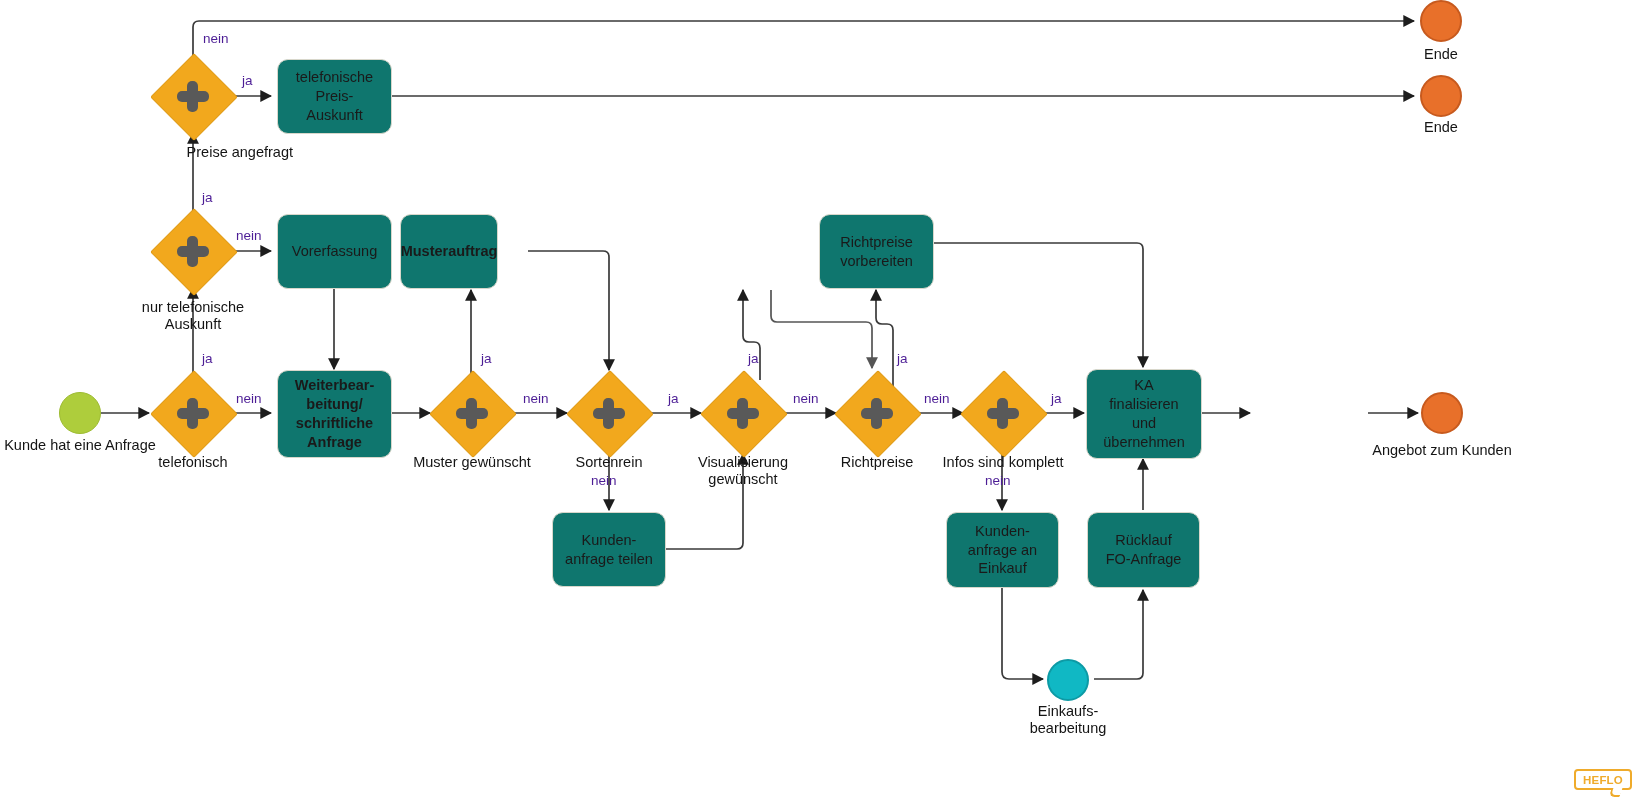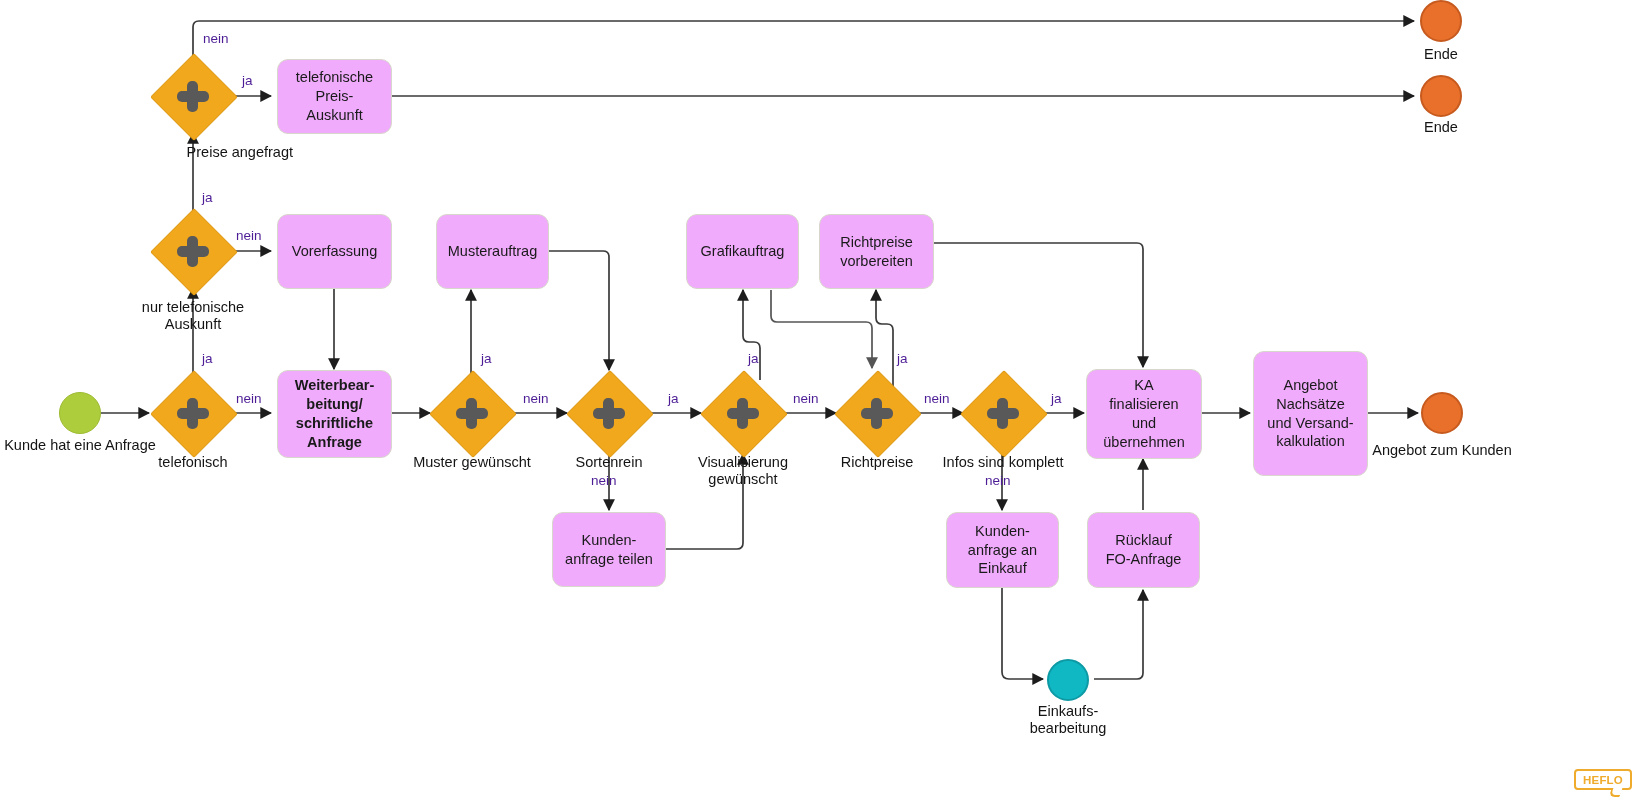--- a/index.html
+++ b/index.html
@@ -25,21 +25,21 @@
     width: 1642px;
     height: 807px;
     pointer-events: none;
   }
   
   .node {
     position: absolute;
     box-sizing: border-box;
   }
   .task {
-    background: #f0abfc;
+    background: #0f766e;
     border: 1px solid #D8D7CB;
     border-radius: 11px;
     display: flex;
     align-items: center;
     justify-content: center;
     text-align: center;
     color: #1a1a1a;
     font-size: 14.5px;
     line-height: 1.30;
     padding: 4px 6px;
@@ -295,23 +295,22 @@
     <div class="gw-plus-v"></div>
   </div>
   <div class="node-label" style="left:923px; top:454px; width:160px;">Infos sind komplett</div>
 
   <div class="node task" style="left:277px; top:59px; width:115px; height:75px;">telefonische
 Preis-
 Auskunft</div>
 
   <div class="node task" style="left:277px; top:214px; width:115px; height:75px;">Vorerfassung</div>
 
-  <div class="node task" style="left:436px; top:214px; width:113px; height:75px;">Musterauftrag</div>
-
-  <div class="node task" style="left:686px; top:214px; width:113px; height:75px;">Grafikauftrag</div>
+  <div class="node task" style="left:400px; top:214px; width:98px; height:75px;font-weight:bold;">Musterauftrag</div>
+
 
   <div class="node task" style="left:819px; top:214px; width:115px; height:75px;">Richtpreise
 vorbereiten</div>
 
   <div class="node task" style="left:277px; top:370px; width:115px; height:88px;font-weight:bold;">Weiterbear-
 beitung/
 schriftliche
 Anfrage</div>
 
   <div class="node task" style="left:552px; top:512px; width:114px; height:75px;">Kunden-
@@ -322,24 +321,20 @@
 Einkauf</div>
 
   <div class="node task" style="left:1087px; top:512px; width:113px; height:76px;">Rücklauf
 FO-Anfrage</div>
 
   <div class="node task" style="left:1086px; top:369px; width:116px; height:90px;">KA
 finalisieren
 und
 übernehmen</div>
 
-  <div class="node task" style="left:1253px; top:351px; width:115px; height:125px;">Angebot
-Nachsätze
-und Versand-
-kalkulation</div>
 
   <div class="edge-label" style="left:203px; top:31px;">nein</div>
   <div class="edge-label" style="left:242px; top:73px;">ja</div>
   <div class="edge-label" style="left:202px; top:190px;">ja</div>
   <div class="edge-label" style="left:236px; top:228px;">nein</div>
   <div class="edge-label" style="left:202px; top:351px;">ja</div>
   <div class="edge-label" style="left:236px; top:391px;">nein</div>
   <div class="edge-label" style="left:481px; top:351px;">ja</div>
   <div class="edge-label" style="left:523px; top:391px;">nein</div>
   <div class="edge-label" style="left:591px; top:473px;">nein</div>

